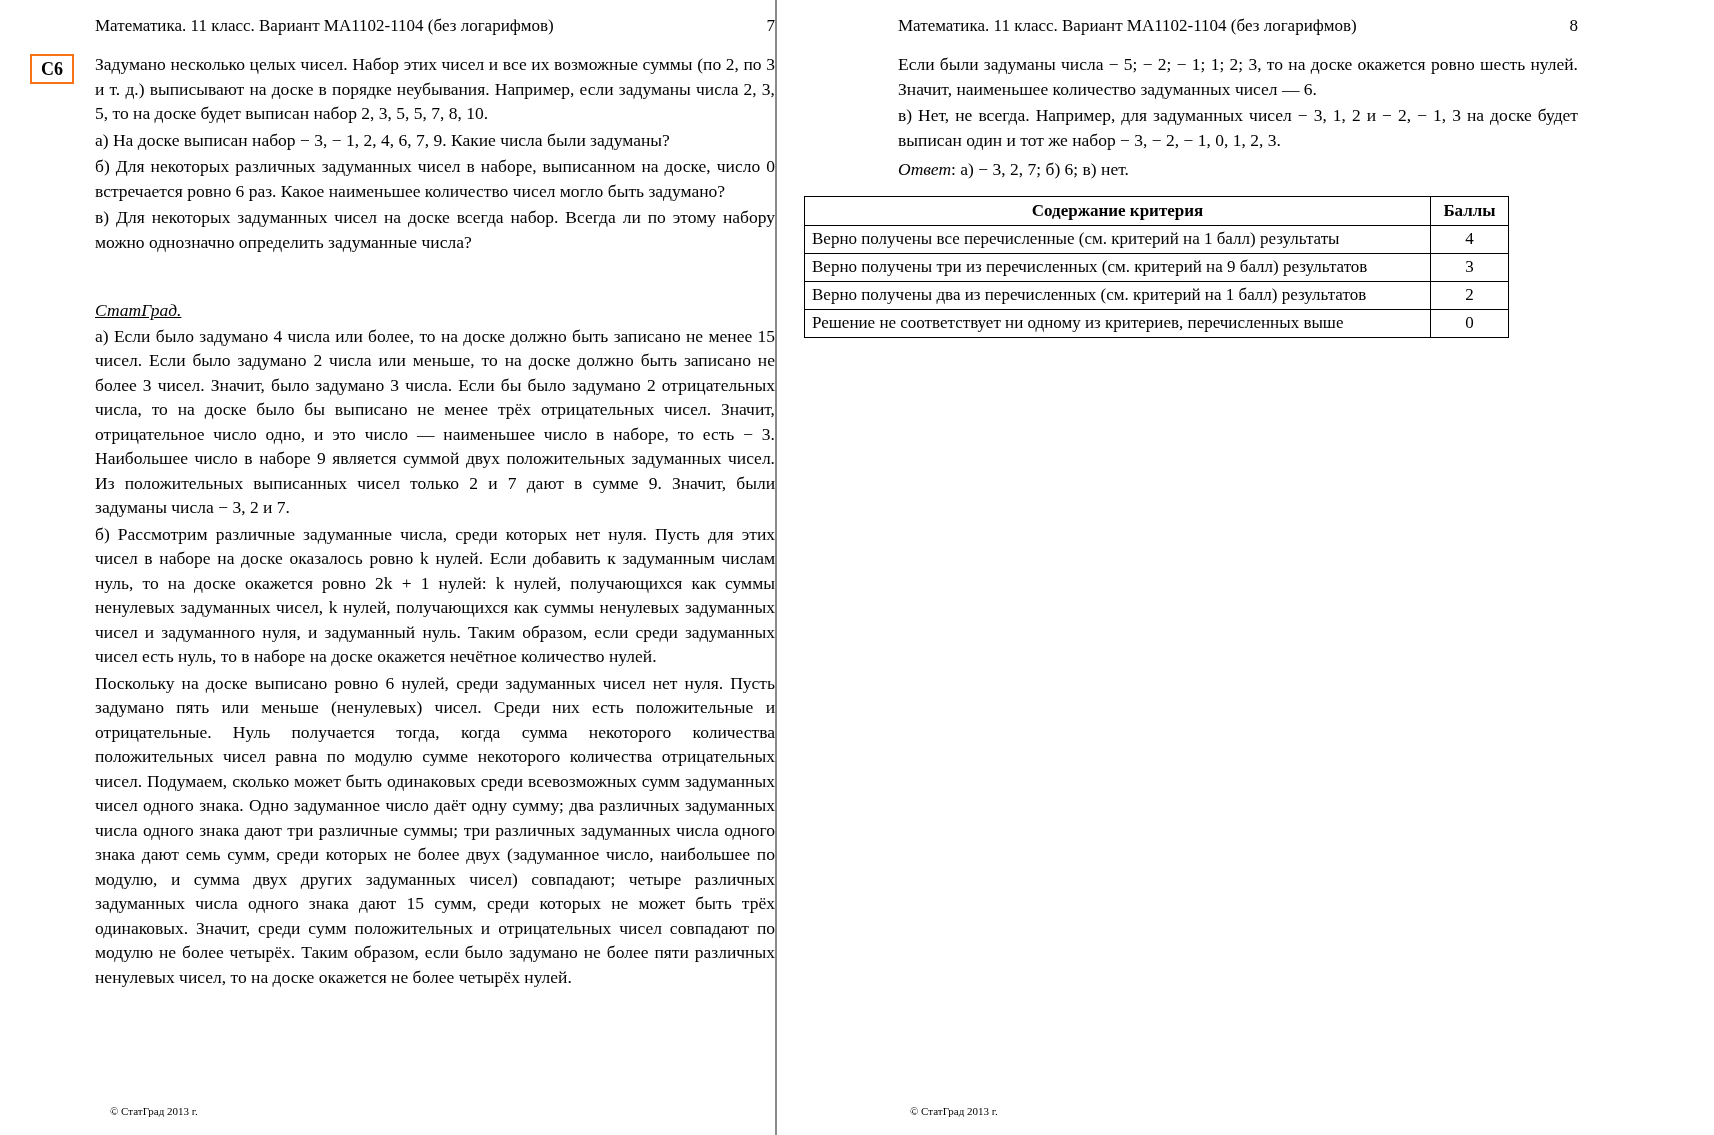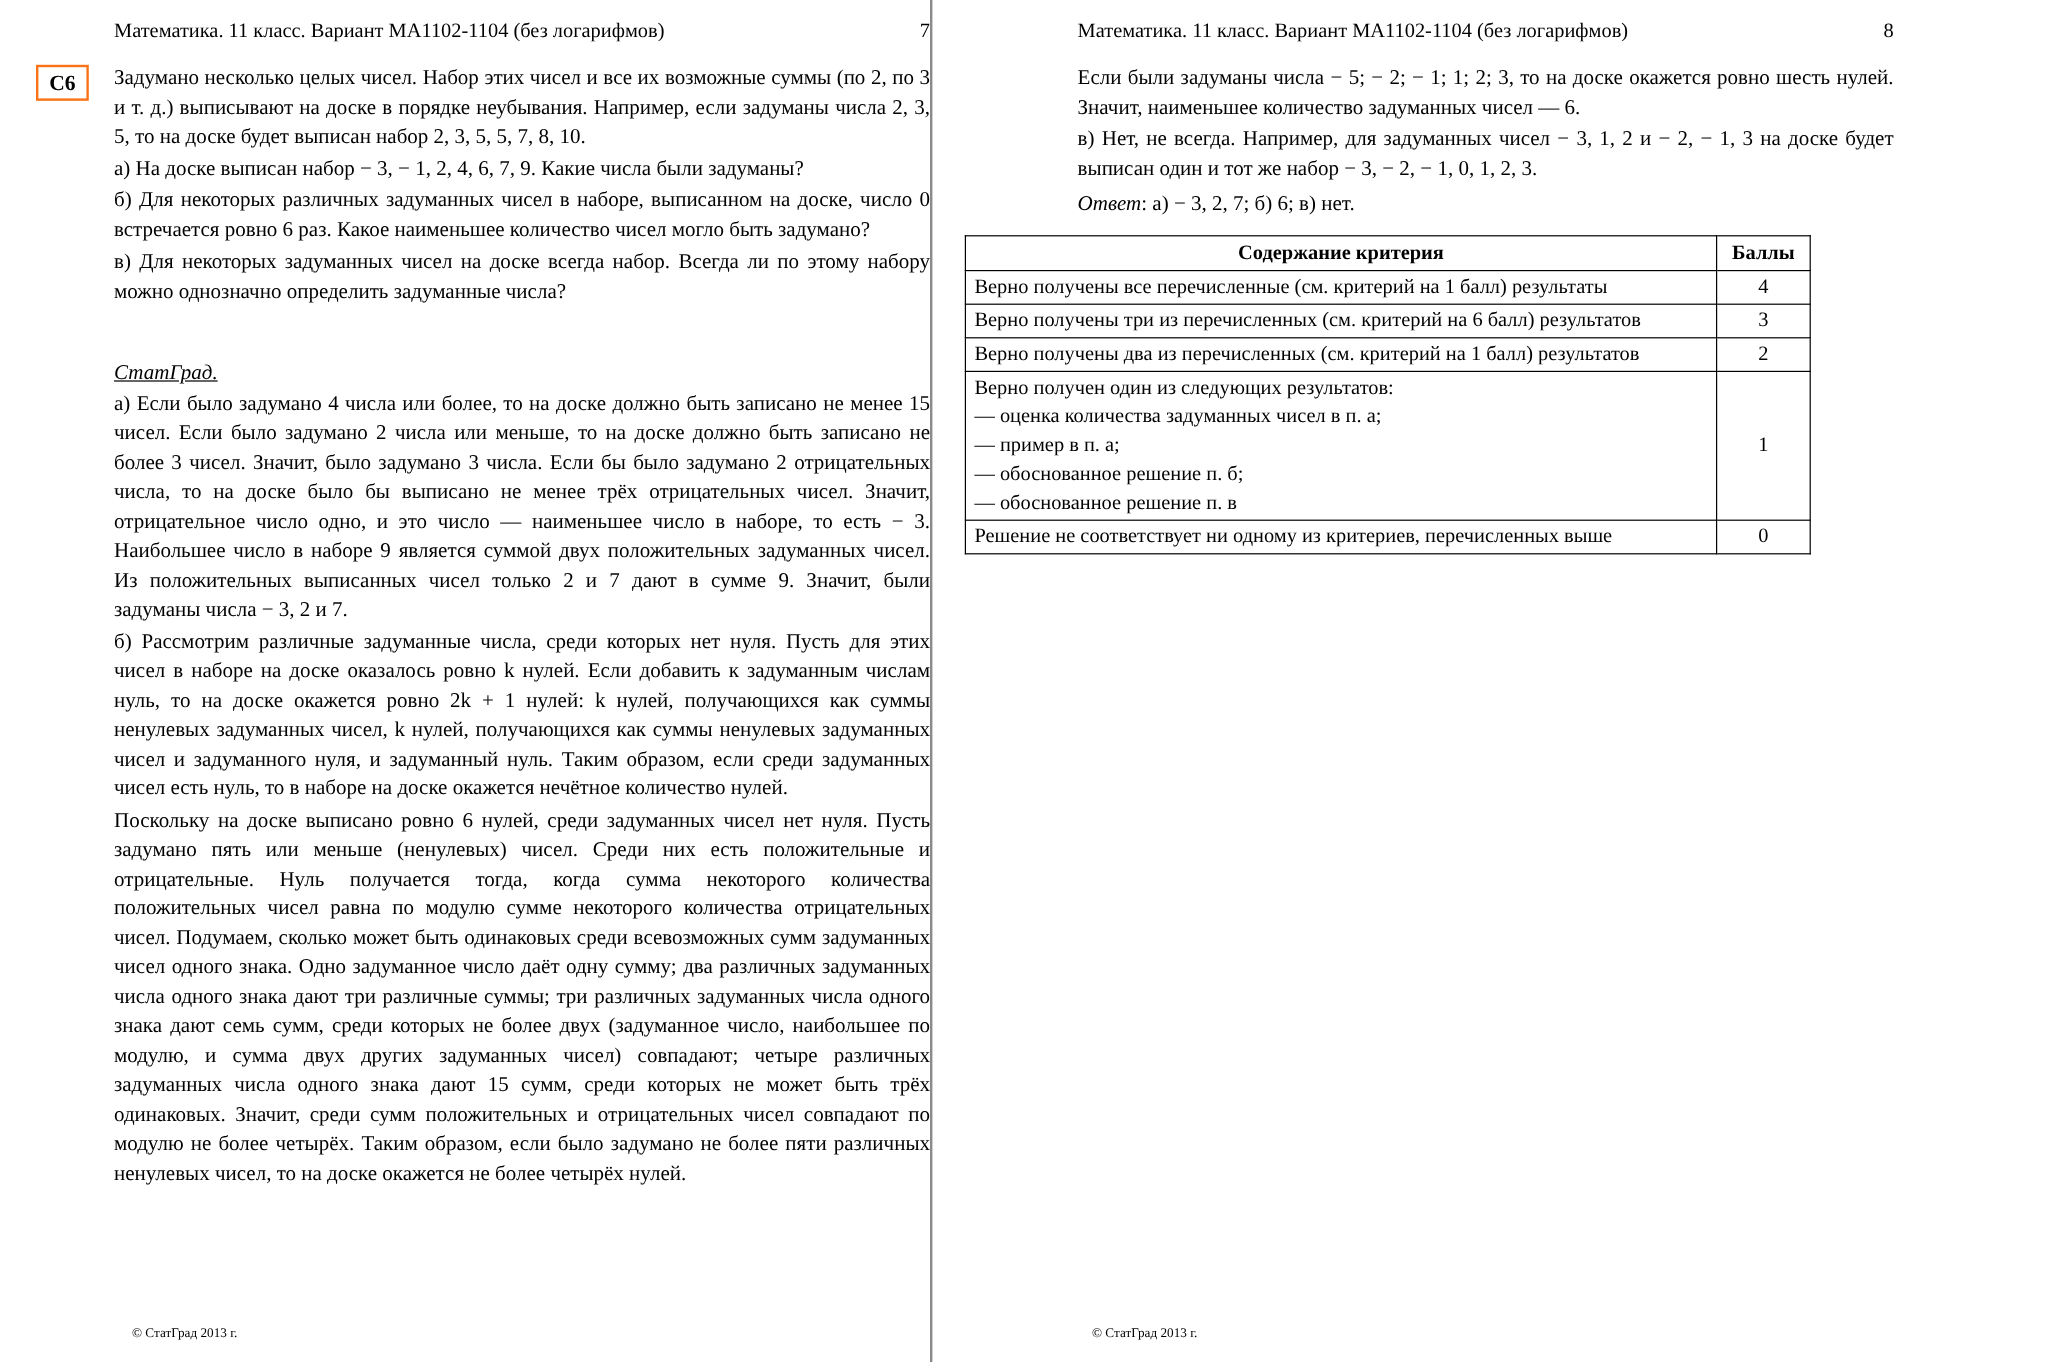--- a/index.html
+++ b/index.html
@@ -125,34 +125,26 @@
             <th class="col-text">Содержание критерия</th>
             <th class="col-score">Баллы</th>
           </tr>
         </thead>
         <tbody>
           <tr>
             <td class="cell-text">Верно получены все перечисленные (см. критерий на 1 балл) результаты</td>
             <td class="cell-score">4</td>
           </tr>
           <tr>
-            <td class="cell-text">Верно получены три из перечисленных (см. критерий на 6 балл) результатов</td>
+            <td class="cell-text">Верно получены три из перечисленных (см. критерий на 9 балл) результатов</td>
             <td class="cell-score">3</td>
           </tr>
           <tr>
             <td class="cell-text">Верно получены два из перечисленных (см. критерий на 1 балл) результатов</td>
             <td class="cell-score">2</td>
-          </tr>
-          <tr class="multiline">
-            <td class="cell-text">Верно получен один из следующих результатов:
-— оценка количества задуманных чисел в п. а;
-— пример в п. а;
-— обоснованное решение п. б;
-— обоснованное решение п. в</td>
-            <td class="cell-score">1</td>
           </tr>
           <tr>
             <td class="cell-text">Решение не соответствует ни одному из критериев, перечисленных выше</td>
             <td class="cell-score">0</td>
           </tr>
         </tbody>
       </table>
     </div>
     <div class="page-footer">© СтатГрад 2013 г.</div>
   </div>

